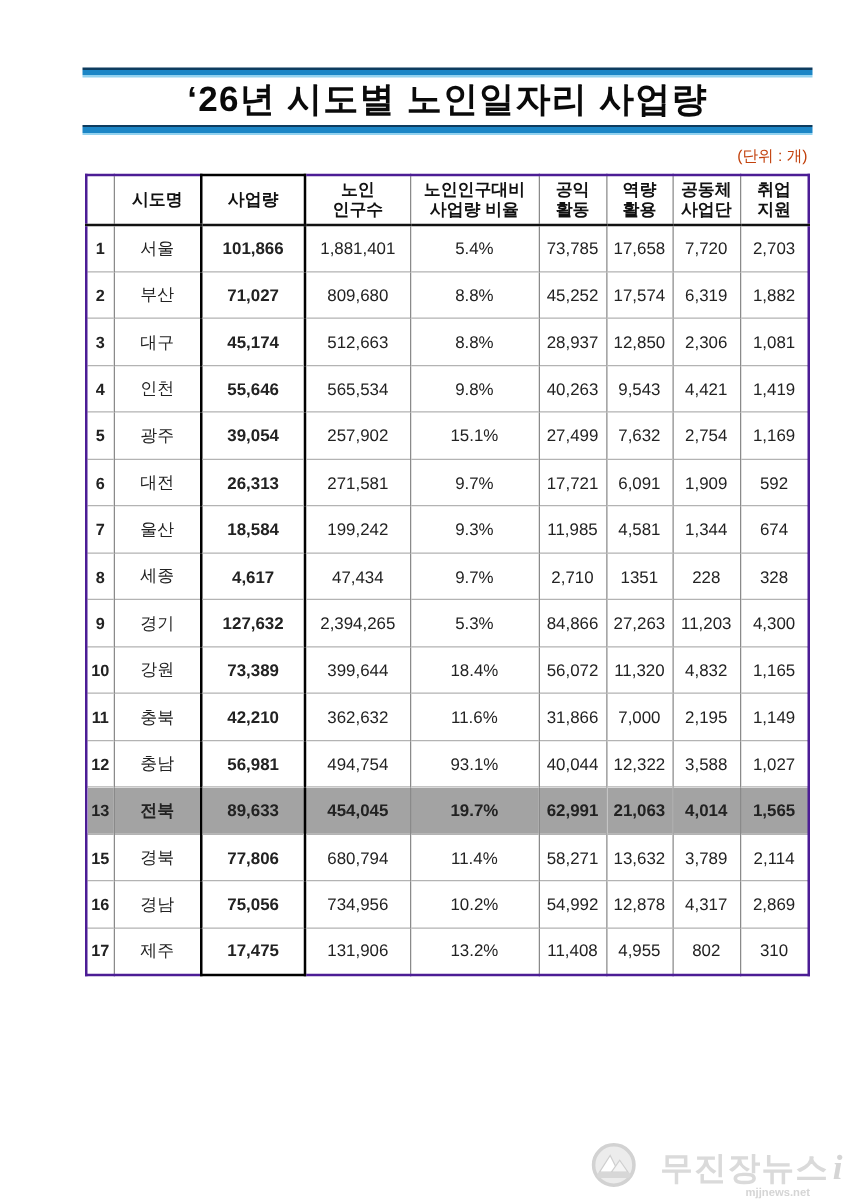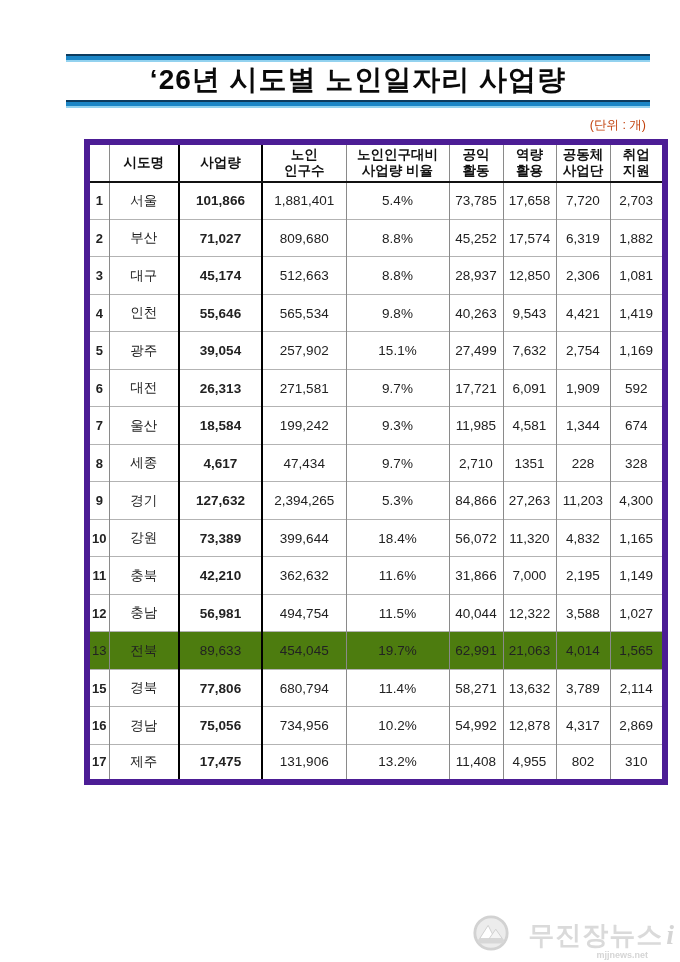--- a/index.html
+++ b/index.html
@@ -32,25 +32,25 @@
   .unit-note {
     margin-top: 9px;
     text-align: right;
     font-size: 12.5px;
     color: #c2410c;
     padding-right: 4px;
     height: 16px;
   }
   table.data-table {
     margin-top: 6px;
-    margin-left: 18px;
+    margin-left: 2px;
     width: 578px;
     border-collapse: collapse;
     table-layout: fixed;
-    border: 6px solid #4c1d95;
+    border: 2px solid #4c1d95;
   }
   th, td {
     text-align: center;
     vertical-align: middle;
     overflow: hidden;
     border-left: 1px solid #8a8a8a;
   }
   th {
     font-size: 13.5px;
     font-weight: bold;
@@ -70,21 +70,21 @@
   .c-name { font-weight: normal; }
   .c-volume, th.col-volume {
     border-left: 2.5px solid #000000;
     border-right: 2.5px solid #000000;
   }
   th.col-volume { border-top: 2.5px solid #000000; }
   tbody tr:last-child .c-volume { border-bottom: 2.5px solid #000000; }
   .c-volume { font-weight: bold; }
   tr.total td { font-weight: bold; }
   tr.total .c-ratio { font-weight: normal; color: #555555; }
-  tr.highlight td { background: #4d7c0f; font-weight: normal; }
+  tr.highlight td { background: #a3a3a3; font-weight: bold; }
   .watermark {
     position: absolute;
     right: 6px;
     bottom: 6px;
     display: flex;
     align-items: center;
     gap: 18px;
     user-select: none;
   }
   .wm-text { position: relative; display: flex; align-items: baseline; }
@@ -273,21 +273,21 @@
             <td class="c-num">31,866</td>
             <td class="c-num">7,000</td>
             <td class="c-num">2,195</td>
             <td class="c-num">1,149</td>
           </tr>
           <tr>
             <td class="c-no">12</td>
             <td class="c-name">충남</td>
             <td class="c-volume">56,981</td>
             <td class="c-num">494,754</td>
-            <td class="c-ratio">11.5%</td>
+            <td class="c-ratio">93.1%</td>
             <td class="c-num">40,044</td>
             <td class="c-num">12,322</td>
             <td class="c-num">3,588</td>
             <td class="c-num">1,027</td>
           </tr>
           <tr class="highlight">
             <td class="c-no">13</td>
             <td class="c-name">전북</td>
             <td class="c-volume">89,633</td>
             <td class="c-num">454,045</td>

